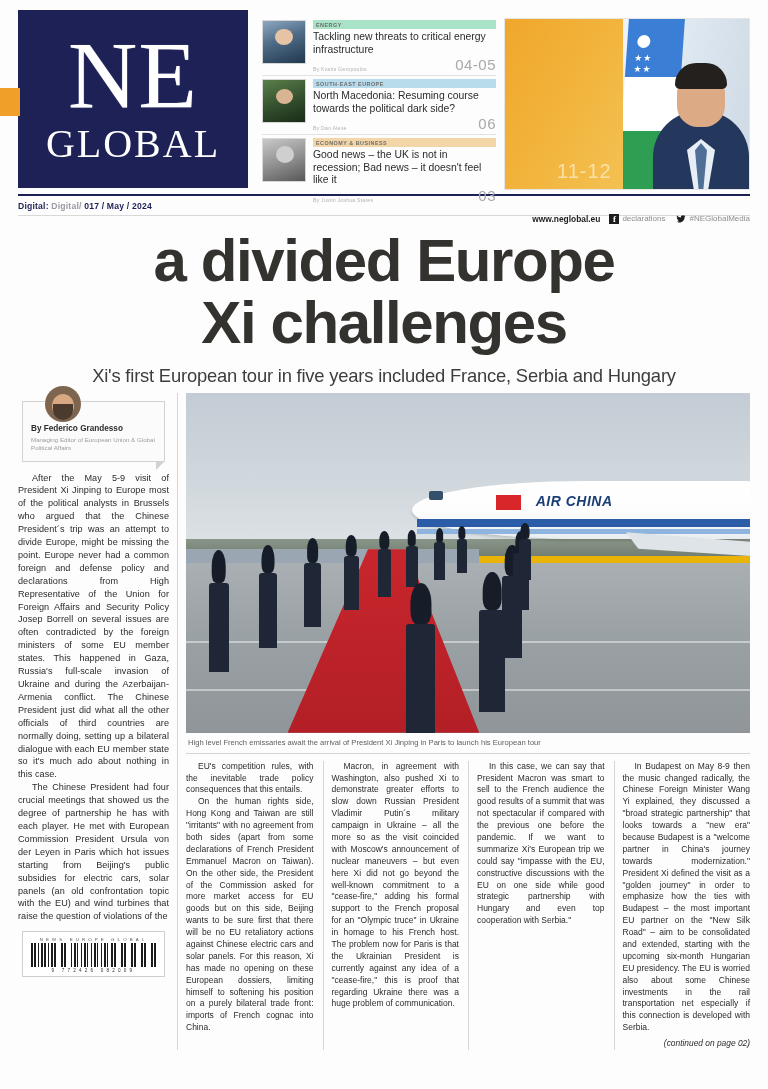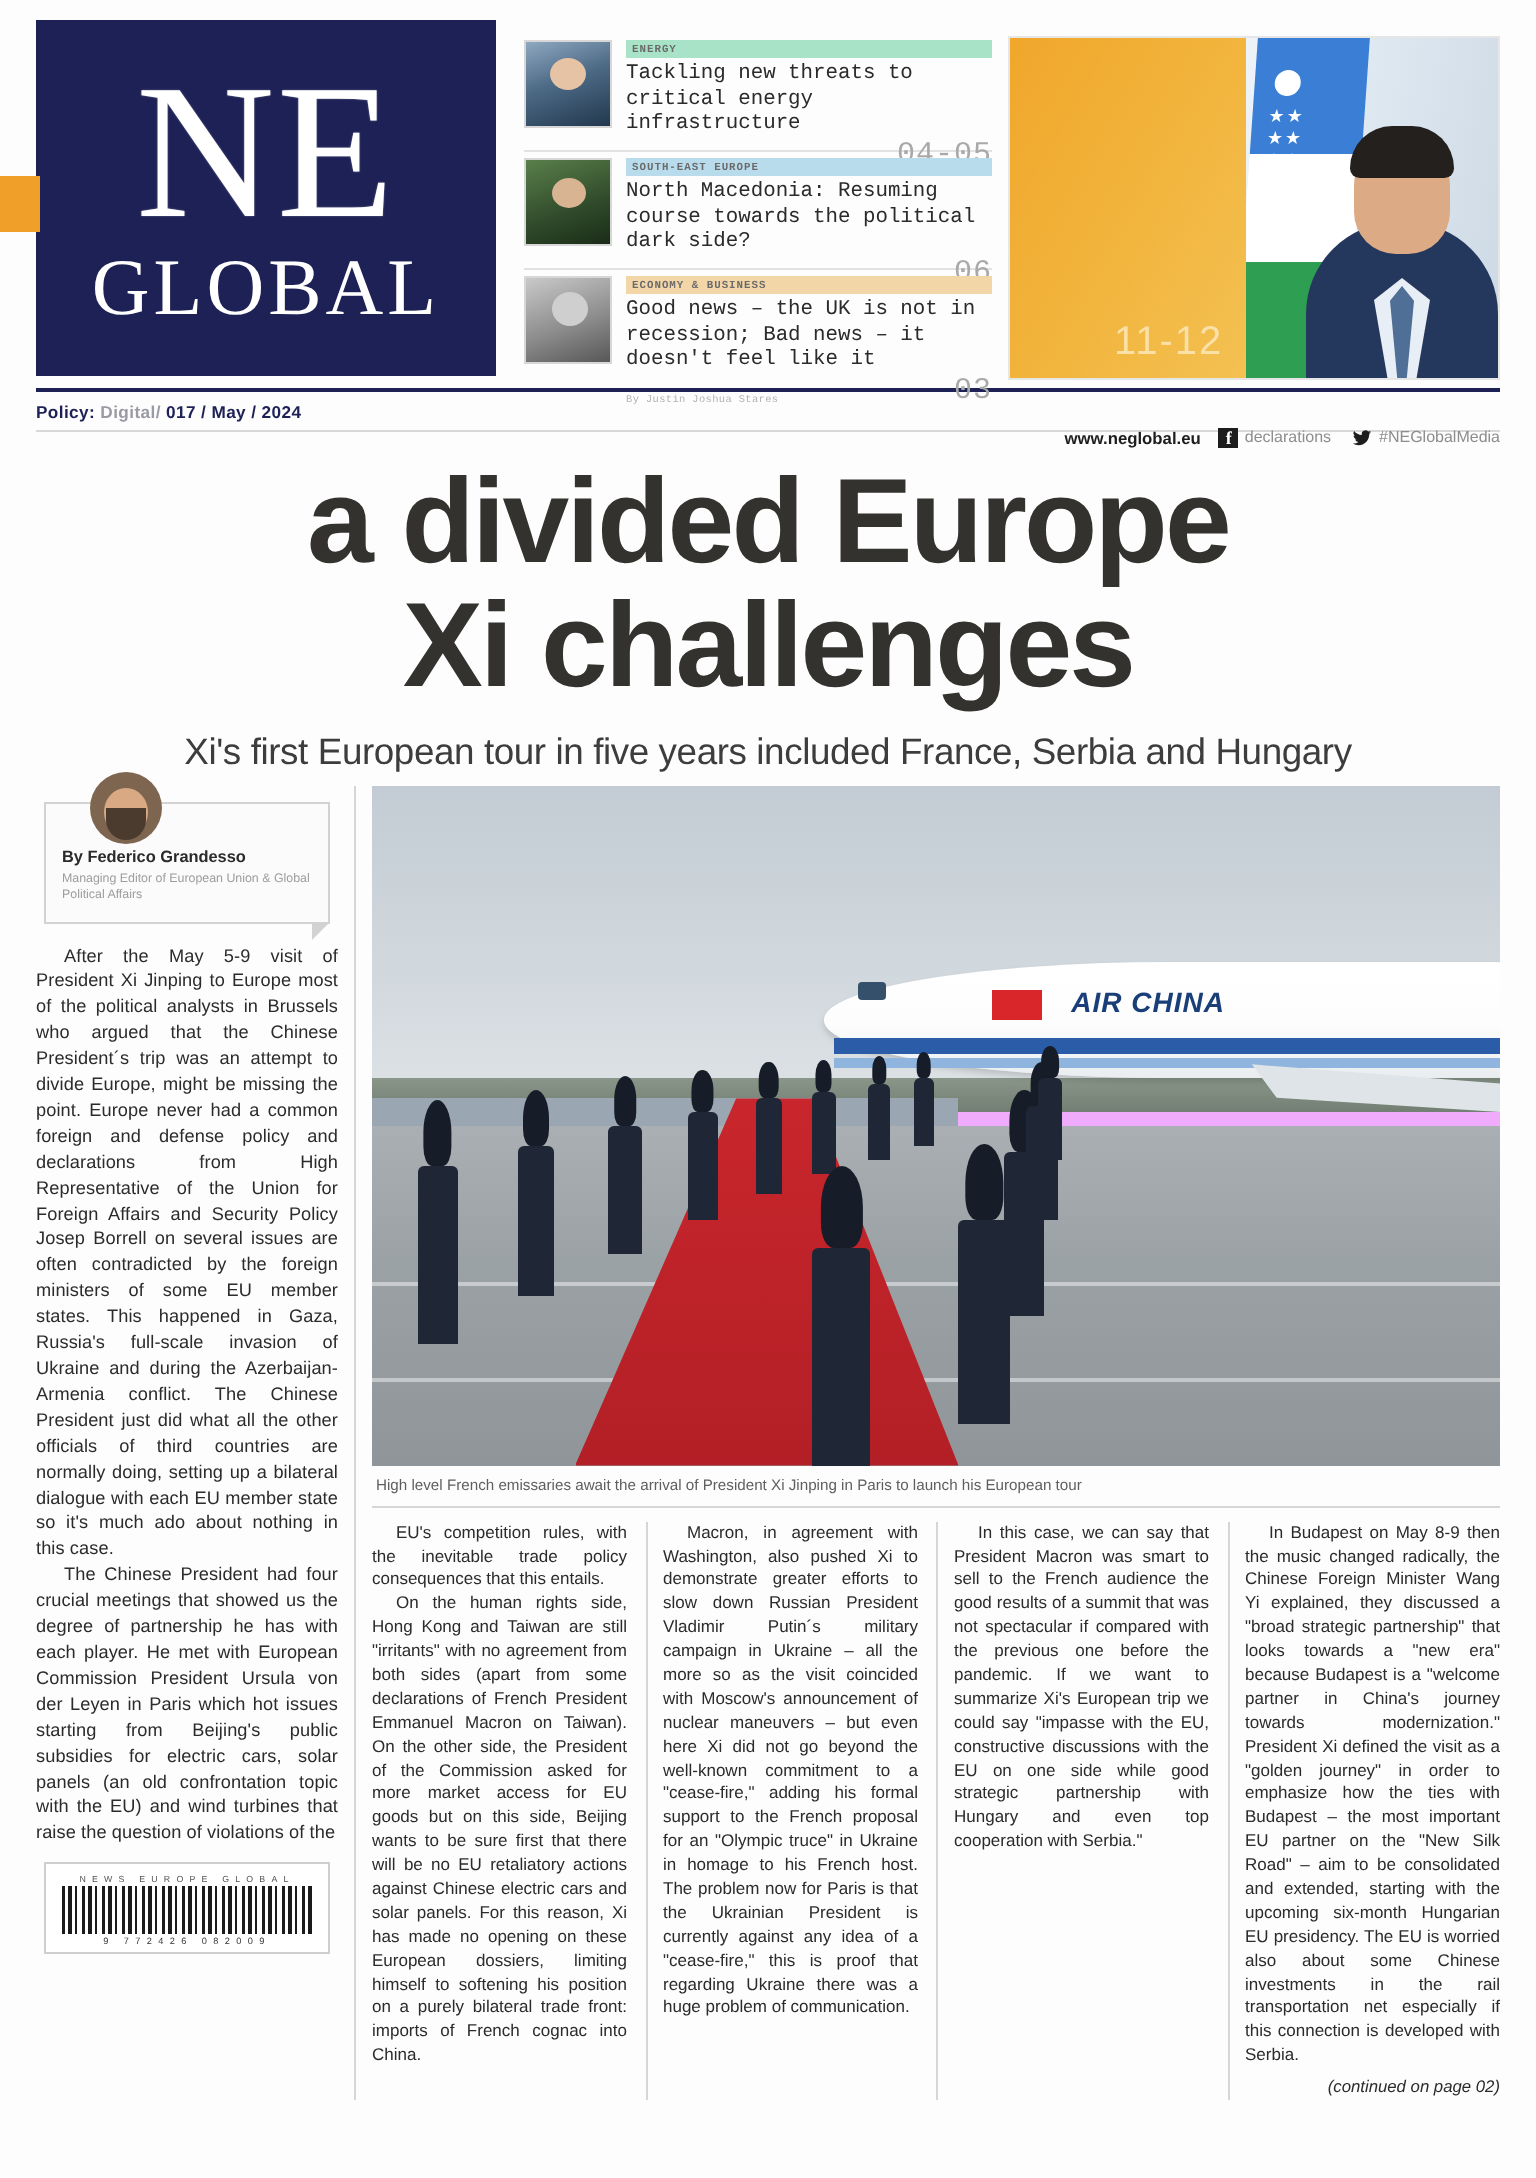--- a/index.html
+++ b/index.html
@@ -109,21 +109,21 @@
     background: #d9b493;
   }
   .thumb-c { background: linear-gradient(160deg,#c9c9c9 0%,#8d8d8d 55%,#575757 100%); }
   .thumb-c::after {
     content: "";
     position: absolute; left: 13px; top: 7px;
     width: 18px; height: 17px; border-radius: 50%;
     background: #cfcfcf;
   }
 
-  .teaser-body { flex: 1 1 auto; min-width: 0; position: relative; font-family: Liberation Mono, monospace; }
+  .teaser-body { flex: 1 1 auto; min-width: 0; position: relative; }
 
   .cat-bar {
     height: 9px;
     width: 100%;
     display: flex;
     align-items: center;
     padding-left: 3px;
     margin-bottom: 2px;
   }
   .cat-bar span {
@@ -372,21 +372,21 @@
   .body-text p { text-indent: 14px; margin-bottom: 0; }
   .col-left .body-text { margin-top: 10px; }
 
   
   .col-main { flex: 1 1 auto; padding-left: 8px; }
   .photo {
     position: relative;
     width: 100%;
     height: 340px;
     overflow: hidden;
-    background: #f0abfc;
+    background: #eab308;
   }
   .sky {
     position: absolute; left: 0; right: 0; top: 0; height: 48%;
     background: linear-gradient(180deg,#c3ccd4 0%,#d2d9de 60%,#dfe3e6 100%);
   }
   .treeline {
     position: absolute; left: 0; right: 0; top: 43%; height: 5%;
     background: linear-gradient(180deg,#6d7d6a 0%,#4f5d4d 100%);
     opacity: 0.75;
   }
@@ -616,21 +616,21 @@
           <div class="head"></div>
           <div class="hair"></div>
         </div>
       </div>
     </div>
 
   </div>
 
   <div class="edition-bar">
     <div class="edition-left">
-      <span>Policy:</span>
+      <span>Digital:</span>
       <span class="grey">Digital/</span>
       <span>017 / May / 2024</span>
     </div>
     <div class="edition-right">
       <span class="site">www.neglobal.eu</span>
       <span class="social">
         <span class="fb-icon">f</span>
         <span>declarations</span>
       </span>
       <span class="social">

